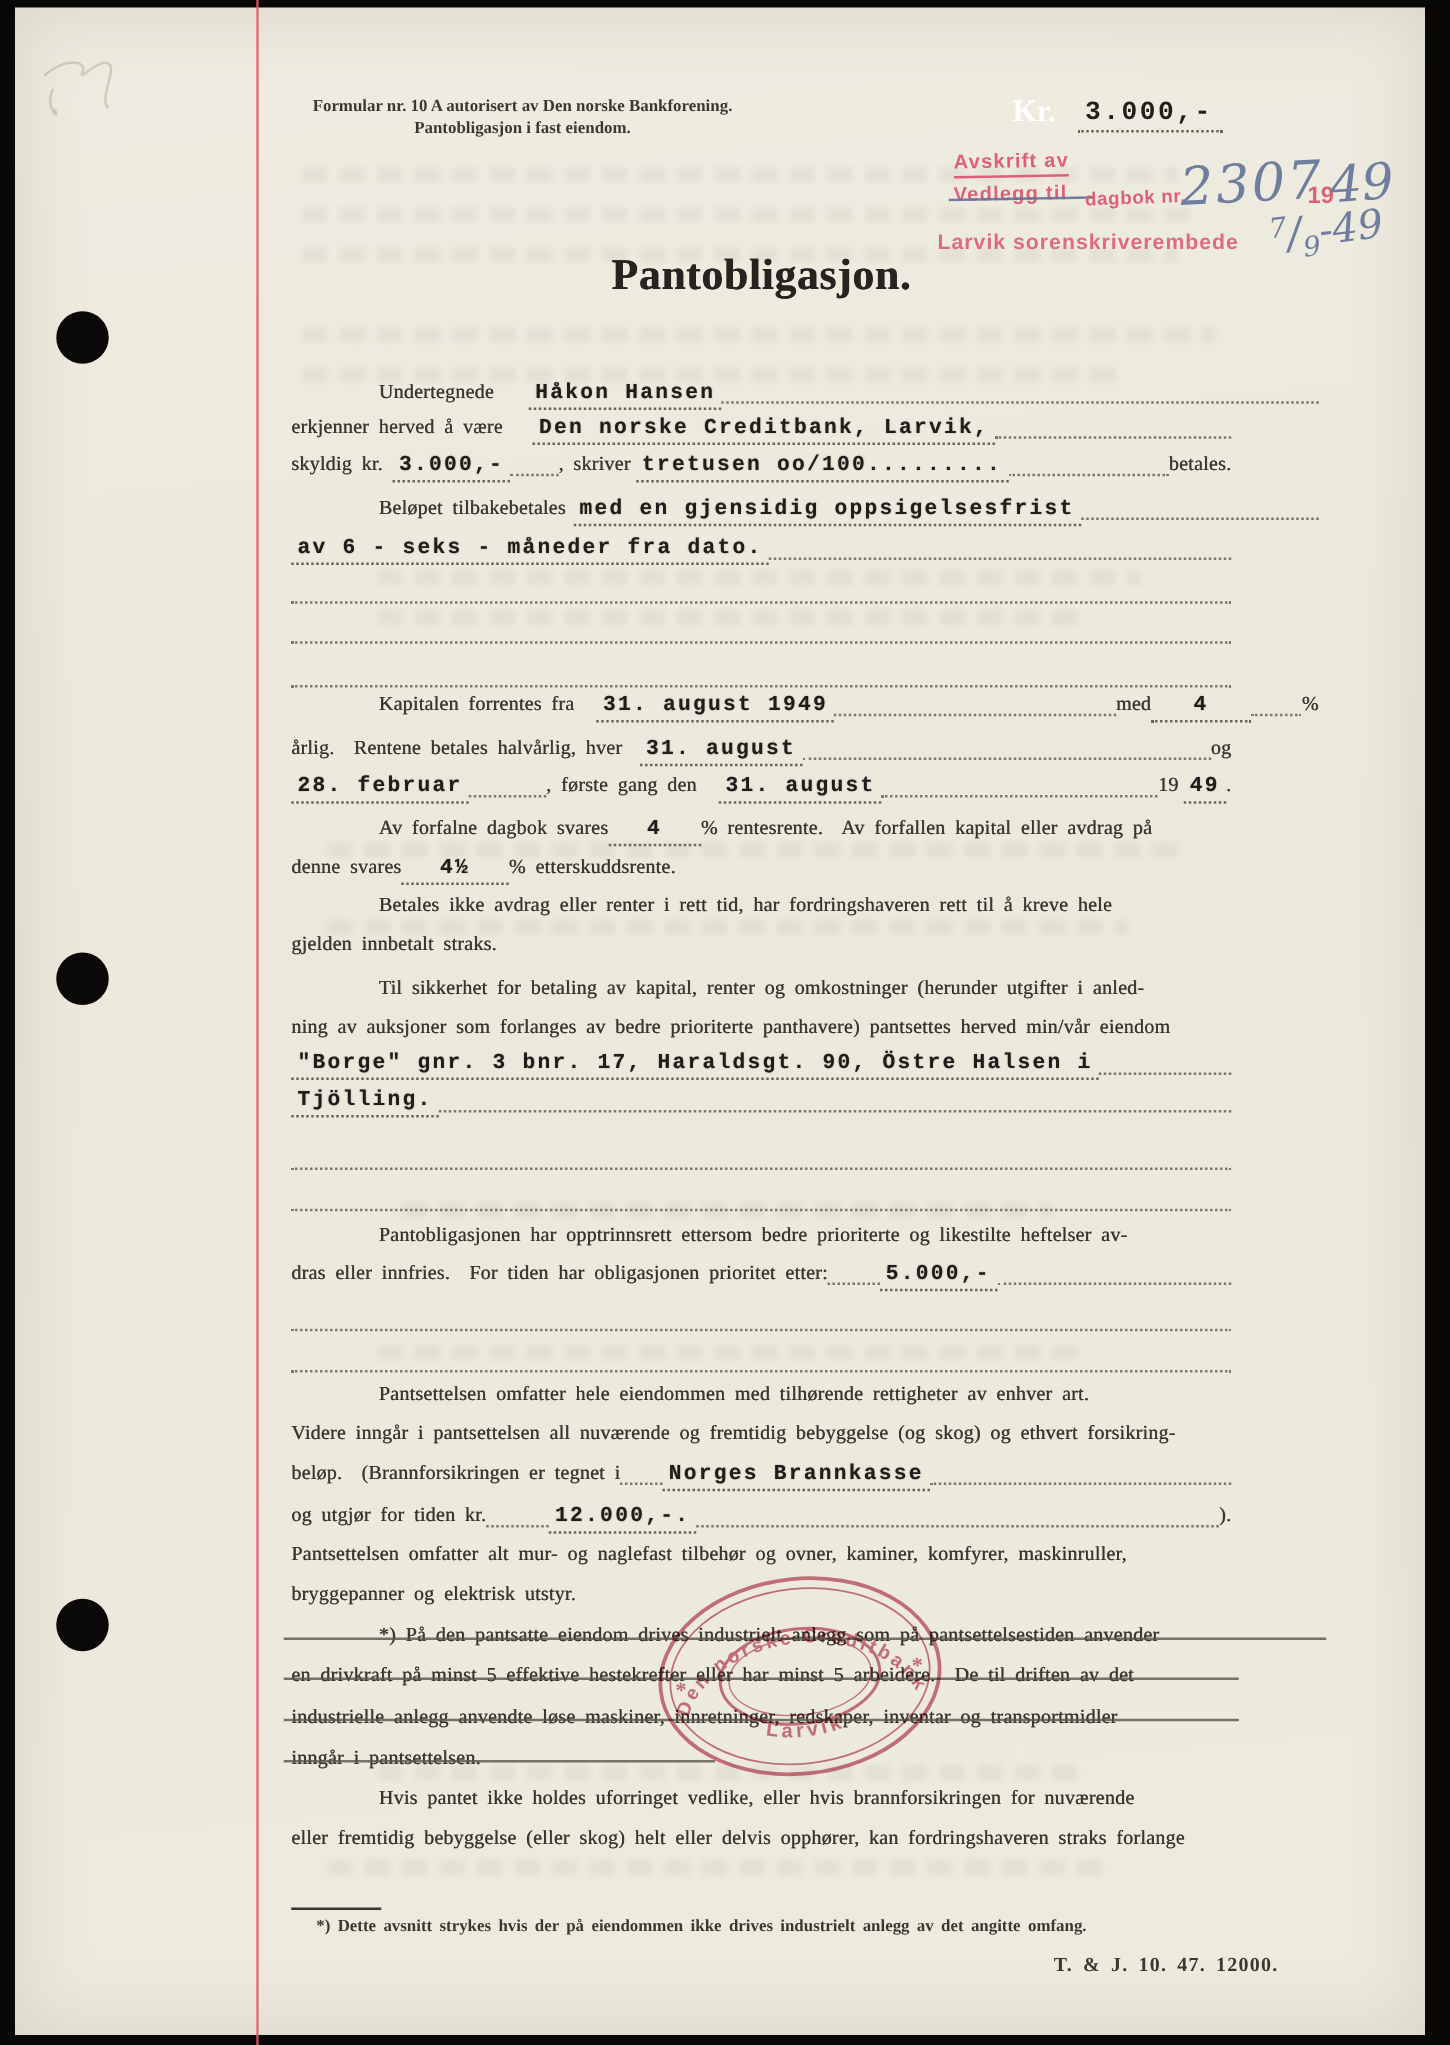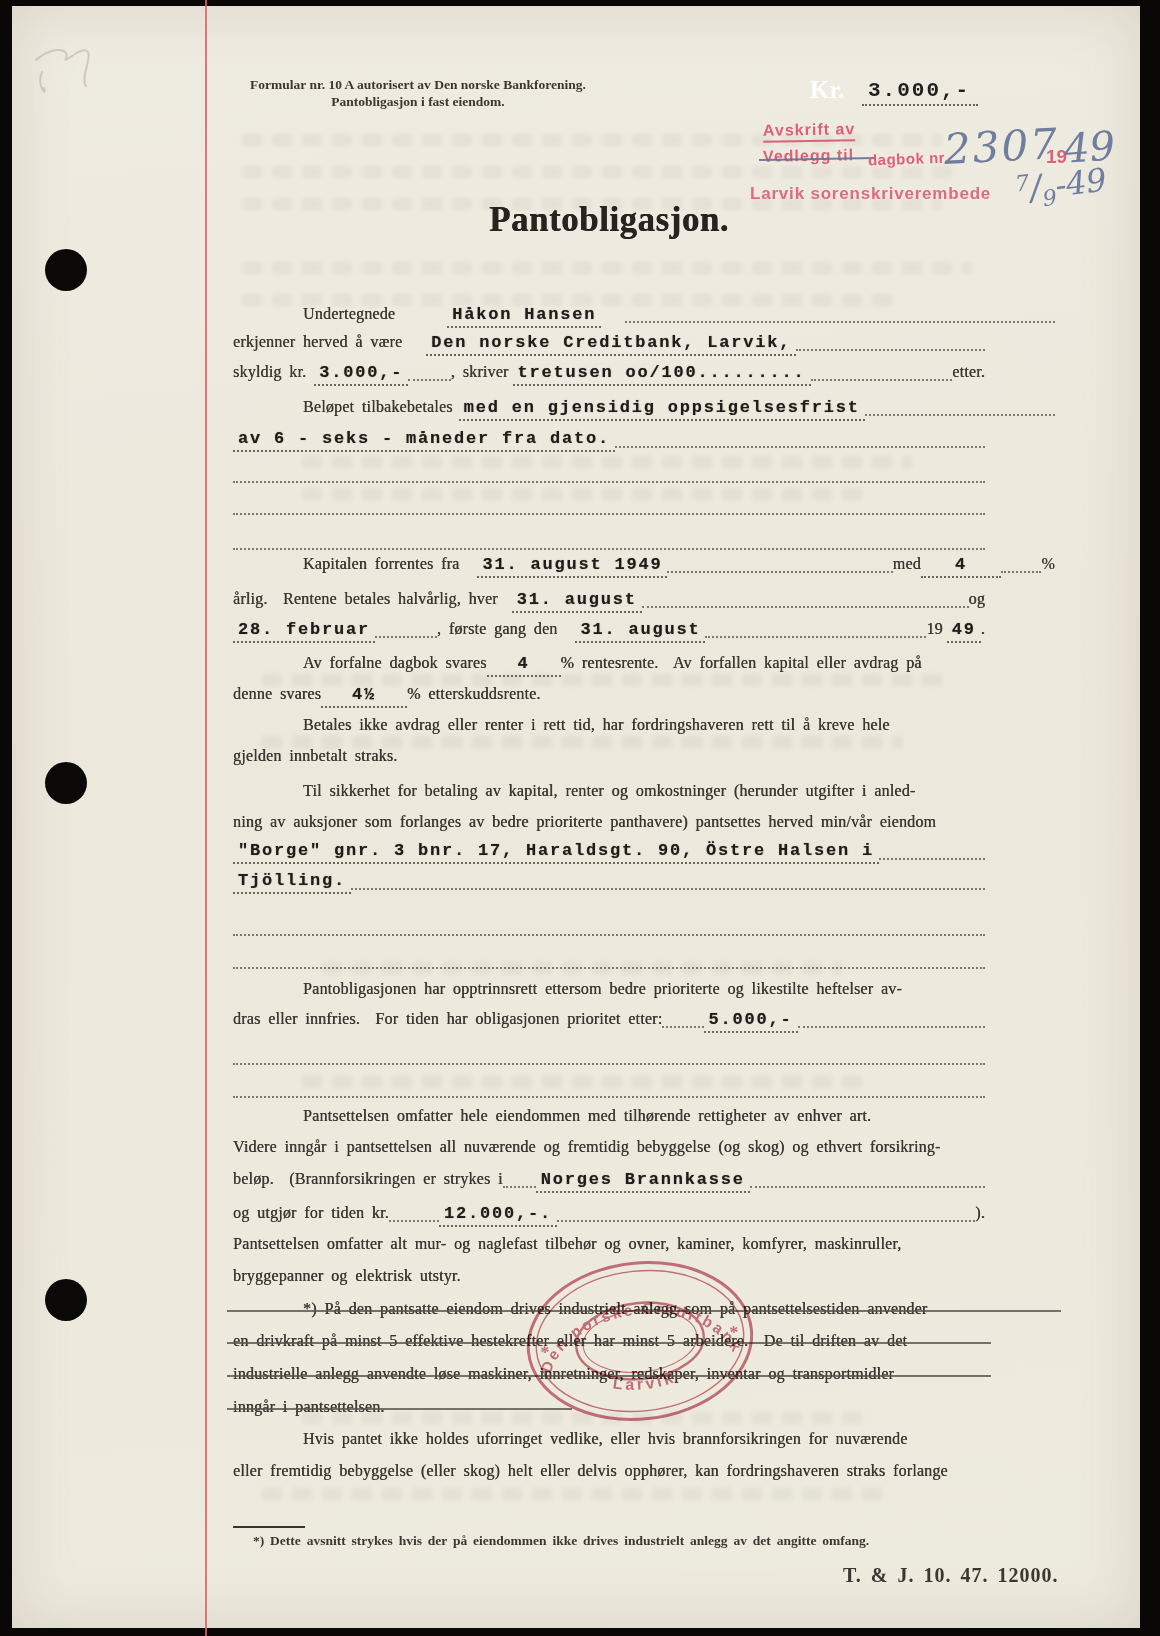--- a/index.html
+++ b/index.html
@@ -39,21 +39,21 @@
   .typed{font:700 17px "Liberation Mono",monospace;letter-spacing:1.8px;color:#1f1c19;
          line-height:22px;border-bottom:2px dotted #6b6459;padding:0 5px 0 5px;white-space:pre;
          text-shadow:0 0 1px rgba(31,28,25,.5);}
   .leader{align-self:flex-end;height:1px;margin-bottom:2px;border-bottom:2px dotted #6b6459;opacity:.85;}
   .strikeline{position:absolute;left:-6px;top:12px;height:2px;background:#57524b;opacity:.8;
               width:calc(100% + 12px);}
   
   .foot-sep{position:absolute;left:233px;top:1526px;width:72px;height:2px;background:#3a3530;}
   .footnote{position:absolute;left:253px;top:1533px;font-size:13.5px;font-weight:700;
             color:#3c3731;word-spacing:2.5px;}
-  .printer-mark{position:absolute;left:843px;top:1564px;font-size:20px;font-weight:700;
+  .printer-mark{position:absolute;left:843px;top:1564px;font-size:16px;font-weight:700;
                 color:#3c3731;letter-spacing:1px;word-spacing:3px;}
   .scribble{position:absolute;left:22px;top:38px;opacity:.35;}
   .oval-stamp{position:absolute;left:522px;top:1256px;mix-blend-mode:multiply;opacity:.8;
               transform:rotate(-6deg);}
 </style>
 </head>
 <body>
 
 <div id="scan">
   <div id="paper">
@@ -99,23 +99,23 @@
   <span class="stamp-line pink" style="left:1046px;top:146px;font-size:19px;">19</span>
   <span class="hand" style="position:absolute;left:1064px;top:124px;font-size:40px;transform:rotate(-4deg);">49</span>
   <span class="stamp-line pink" style="left:750px;top:184px;font-size:17px;letter-spacing:.8px;opacity:.85;">Larvik sorenskriverembede</span>
   <span class="hand" style="position:absolute;left:1016px;top:164px;font-size:30px;transform:rotate(-7deg);">
     <span style="font-size:22px;vertical-align:10px;">7</span><span style="font-size:34px;">/</span><span style="font-size:22px;vertical-align:-8px;">9</span><span style="font-size:32px;">-49</span>
   </span>
 
   <div class="doc-title">Pantobligasjon.</div>
 
   <div>
-      <div class="fline" style="top: 303px; padding-left: 70px; gap: 24px;"><span class="print">Undertegnede</span><span class="typed" style="margin-left: 28px;">Håkon Hansen</span><span class="leader" style="flex: 1 1 0%;"></span></div>
+      <div class="fline" style="top: 303px; padding-left: 70px;"><span class="print">Undertegnede</span><span class="typed" style="margin-left: 28px;">Håkon Hansen</span><span class="leader" style="flex: 1 1 0%;"></span></div>
       <div class="fline" style="top: 331px;"><span class="print">erkjenner herved å være</span><span class="typed" style="margin-left: 24px;">Den norske Creditbank, Larvik,</span><span class="leader" style="flex: 1 1 0%;"></span></div>
-      <div class="fline" style="top: 361px;"><span class="print">skyldig kr.</span><span class="typed" style="margin-left: 8px;">3.000,-</span><span class="leader" style="flex: 0.3 1 0%;"></span><span class="print">, skriver</span><span class="typed" style="margin-left: 4px;">tretusen oo/100.........</span><span class="leader" style="flex: 1 1 0%;"></span><span class="print">etter.</span></div>
+      <div class="fline" style="top: 361px;"><span class="print">skyldig kr.</span><span class="typed" style="margin-left: 8px;">3.000,-</span><span class="leader" style="flex: 0.3 1 0%;"></span><span class="print">, skriver</span><span class="typed" style="margin-left: 4px;">tretusen oo/100.........</span><span class="leader" style="flex: 1 1 0%;"></span><span class="print">betales.</span></div>
       <div class="fline" style="top: 396px; padding-left: 70px;"><span class="print">Beløpet tilbakebetales</span><span class="typed" style="margin-left: 6px;">med en gjensidig oppsigelsesfrist</span><span class="leader" style="flex: 1 1 0%;"></span></div>
       <div class="fline" style="top: 428px;"><span class="typed">av 6 - seks - måneder fra dato.</span><span class="leader" style="flex: 1 1 0%;"></span></div>
       <div class="fline" style="top: 463px;"><span class="leader" style="flex: 1 1 0%;"></span></div>
       <div class="fline" style="top: 495px;"><span class="leader" style="flex: 1 1 0%;"></span></div>
       <div class="fline" style="top: 530px;"><span class="leader" style="flex: 1 1 0%;"></span></div>
       <div class="fline" style="top: 553px; padding-left: 70px;"><span class="print">Kapitalen forrentes fra</span><span class="typed" style="margin-left: 18px;">31. august 1949</span><span class="leader" style="flex: 1 1 0%;"></span><span class="print">med</span><span class="typed" style="width: 70px; text-align: center;">4</span><span class="leader" style="flex: 0.18 1 0%;"></span><span class="print">%</span></div>
       <div class="fline" style="top: 588px;"><span class="print">årlig.  Rentene betales halvårlig, hver</span><span class="typed" style="margin-left: 14px;">31. august</span><span class="leader" style="flex: 1 1 0%;"></span><span class="print">og</span></div>
       <div class="fline" style="top: 618px;"><span class="typed">28. februar</span><span class="leader" style="flex: 0.28 1 0%;"></span><span class="print">, første gang den</span><span class="typed" style="margin-left: 18px;">31. august</span><span class="leader" style="flex: 1 1 0%;"></span><span class="print">19</span><span class="typed" style="margin-left: 4px;">49</span><span class="print">.</span></div>
       <div class="fline" style="top: 652px; padding-left: 70px;"><span class="print">Av forfalne dagbok svares</span><span class="typed" style="width: 64px; text-align: center;">4</span><span class="print">% rentesrente.  Av forfallen kapital eller avdrag på</span></div>
       <div class="fline" style="top: 683px;"><span class="print">denne svares</span><span class="typed" style="width: 76px; text-align: center;">4½</span><span class="print">% etterskuddsrente.</span></div>
@@ -126,21 +126,21 @@
       <div class="fline" style="top: 840px;"><span class="typed">"Borge" gnr. 3 bnr. 17, Haraldsgt. 90, Östre Halsen i</span><span class="leader" style="flex: 1 1 0%;"></span></div>
       <div class="fline" style="top: 870px;"><span class="typed">Tjölling.</span><span class="leader" style="flex: 1 1 0%;"></span></div>
       <div class="fline" style="top: 916px;"><span class="leader" style="flex: 1 1 0%;"></span></div>
       <div class="fline" style="top: 949px;"><span class="leader" style="flex: 1 1 0%;"></span></div>
       <div class="fline" style="top: 978px; padding-left: 70px;"><span class="print">Pantobligasjonen har opptrinnsrett ettersom bedre prioriterte og likestilte heftelser av-</span></div>
       <div class="fline" style="top: 1008px;"><span class="print">dras eller innfries.  For tiden har obligasjonen prioritet etter:</span><span class="leader" style="flex: 0.22 1 0%;"></span><span class="typed">5.000,-</span><span class="leader" style="flex: 1 1 0%;"></span></div>
       <div class="fline" style="top: 1045px;"><span class="leader" style="flex: 1 1 0%;"></span></div>
       <div class="fline" style="top: 1078px;"><span class="leader" style="flex: 1 1 0%;"></span></div>
       <div class="fline" style="top: 1105px; padding-left: 70px; text-align: right;"><span class="print">Pantsettelsen omfatter hele eiendommen med tilhørende rettigheter av enhver art.</span></div>
       <div class="fline" style="top: 1136px;"><span class="print">Videre inngår i pantsettelsen all nuværende og fremtidig bebyggelse (og skog) og ethvert forsikring-</span></div>
-      <div class="fline" style="top: 1168px;"><span class="print">beløp.  (Brannforsikringen er strykes i</span><span class="leader" style="flex: 0.14 1 0%;"></span><span class="typed">Norges Brannkasse</span><span class="leader" style="flex: 1 1 0%;"></span></div>
+      <div class="fline" style="top: 1168px;"><span class="print">beløp.  (Brannforsikringen er tegnet i</span><span class="leader" style="flex: 0.14 1 0%;"></span><span class="typed">Norges Brannkasse</span><span class="leader" style="flex: 1 1 0%;"></span></div>
       <div class="fline" style="top: 1202px;"><span class="print">og utgjør for tiden kr.</span><span class="leader" style="flex: 0.12 1 0%;"></span><span class="typed">12.000,-.</span><span class="leader" style="flex: 1 1 0%;"></span><span class="print">).</span></div>
       <div class="fline" style="top: 1233px;"><span class="print">Pantsettelsen omfatter alt mur- og naglefast tilbehør og ovner, kaminer, komfyrer, maskinruller,</span></div>
       <div class="fline" style="top: 1265px;"><span class="print">bryggepanner og elektrisk utstyr.</span></div>
       <div class="fline" style="top: 1298px; padding-left: 70px;"><span class="print">*) På den pantsatte eiendom drives industrielt anlegg som på pantsettelsestiden anvender</span><div class="strikeline"></div></div>
       <div class="fline" style="top: 1330px;"><span class="print">en drivkraft på minst 5 effektive hestekrefter eller har minst 5 arbeidere.  De til driften av det</span><div class="strikeline"></div></div>
       <div class="fline" style="top: 1363px;"><span class="print">industrielle anlegg anvendte løse maskiner, innretninger, redskaper, inventar og transportmidler</span><div class="strikeline"></div></div>
       <div class="fline" style="top: 1396px;"><span class="print">inngår i pantsettelsen.</span><div class="strikeline" style="width: 345px;"></div></div>
       <div class="fline" style="top: 1428px; padding-left: 70px;"><span class="print">Hvis pantet ikke holdes uforringet vedlike, eller hvis brannforsikringen for nuværende</span></div>
       <div class="fline" style="top: 1460px;"><span class="print">eller fremtidig bebyggelse (eller skog) helt eller delvis opphører, kan fordringshaveren straks forlange</span></div>
     </div>

